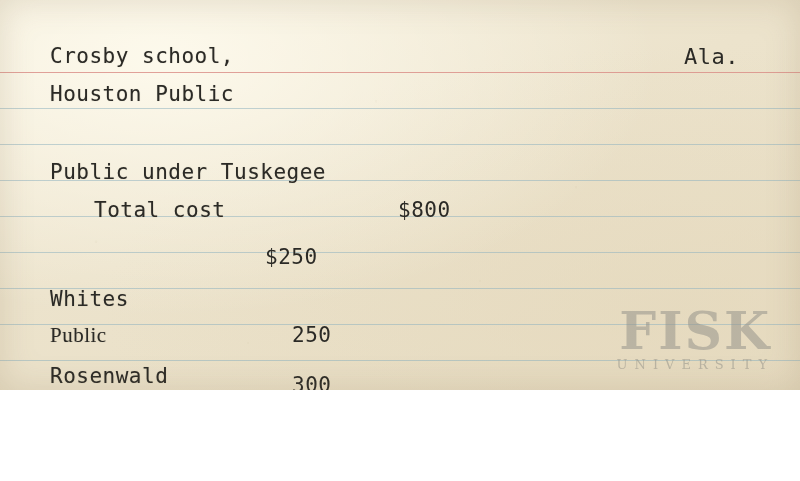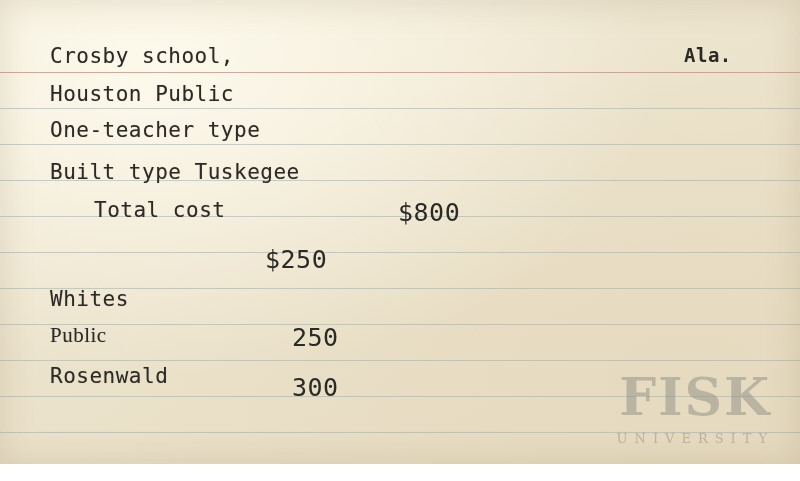--- a/index.html
+++ b/index.html
@@ -3,21 +3,21 @@
 <meta charset="utf-8">
 <style>
   html, body {
     margin: 0;
     padding: 0;
     background: #ffffff;
   }
   #card {
     position: relative;
     width: 800px;
-    height: 464px;
+    height: 390px;
     overflow: hidden;
     background: #efe7d2;
     background-image:
       radial-gradient(ellipse at 20% 15%, rgba(255,252,240,0.85) 0%, rgba(255,252,240,0) 55%),
       radial-gradient(ellipse at 85% 80%, rgba(228,215,186,0.6) 0%, rgba(228,215,186,0) 60%),
       linear-gradient(160deg, #f3ecd9 0%, #ece3cc 45%, #e7ddc4 100%);
     font-family: "DejaVu Sans Mono", "Liberation Mono", monospace;
   }
   
   #grain {
@@ -61,29 +61,29 @@
     white-space: pre;
     color: #2b2a26;
     font-size: 21px;
     letter-spacing: .5px;
     text-shadow: 0 0 1px rgba(60,55,40,.25);
   }
   .state {
     position: absolute;
     white-space: pre;
     color: #2b2a26;
-    font-size: 19px;
-    font-weight: bold;
+    font-size: 22px;
+    font-weight: normal;
     letter-spacing: .5px;
   }
   .amt {
     position: absolute;
     white-space: pre;
     color: #2b2a26;
-    font-size: 25px;
+    font-size: 21px;
     letter-spacing: .5px;
   }
   
   #watermark {
     position: absolute;
     right: 26px;
     bottom: 18px;
     text-align: center;
     pointer-events: none;
     user-select: none;
@@ -95,21 +95,20 @@
     letter-spacing: 2px;
     color: rgba(150,148,138,.55);
     line-height: 1;
     margin-top: 20px;
   }
   #wm-sub {
     font-family: "DejaVu Serif", "Liberation Serif", serif;
     font-size: 13px;
     letter-spacing: 7px;
     color: rgba(150,148,138,.55);
-    margin-top: 8px;
   }
 </style>
 </head>
 <body>
 
 <div id="card">
 
   <div class="rule red" style="top:72px;"></div>
   <div class="rule" style="top:108px;"></div>
   <div class="rule" style="top:144px;"></div>
@@ -122,22 +121,21 @@
   <div class="rule" style="top:396px;"></div>
   <div class="rule" style="top:432px;"></div>
 
   <div id="grain"></div>
 
   <div id="text-layer">
     <div class="line" style="left:50px;  top:44px;">Crosby school,</div>
     <div class="state" style="left:684px; top:44px;">Ala.</div>
 
     <div class="line" style="left:50px;  top:82px;">Houston Public</div>
-    <div class="line" style="left:50px;  top:118px;">One-teacher type</div>
-    <div class="line" style="left:50px;  top:160px;">Built type Tuskegee</div>
+    <div class="line" style="left:50px;  top:160px;">Public under Tuskegee</div>
 
     <div class="line" style="left:50px;  top:198px;margin-left:44px;">Total cost</div>
     <div class="amt" style="left:398px; top:198px;">$800</div>
 
     <div class="amt" style="left:265px; top:245px;">$250</div>
 
     <div class="line" style="left:50px;  top:287px;">Whites</div>
     <div class="amt" style="left:265px; top:287px;"></div>
 
     <div class="line" style="left:50px;  top:323px;font-family:Liberation Serif, serif;">Public</div>

